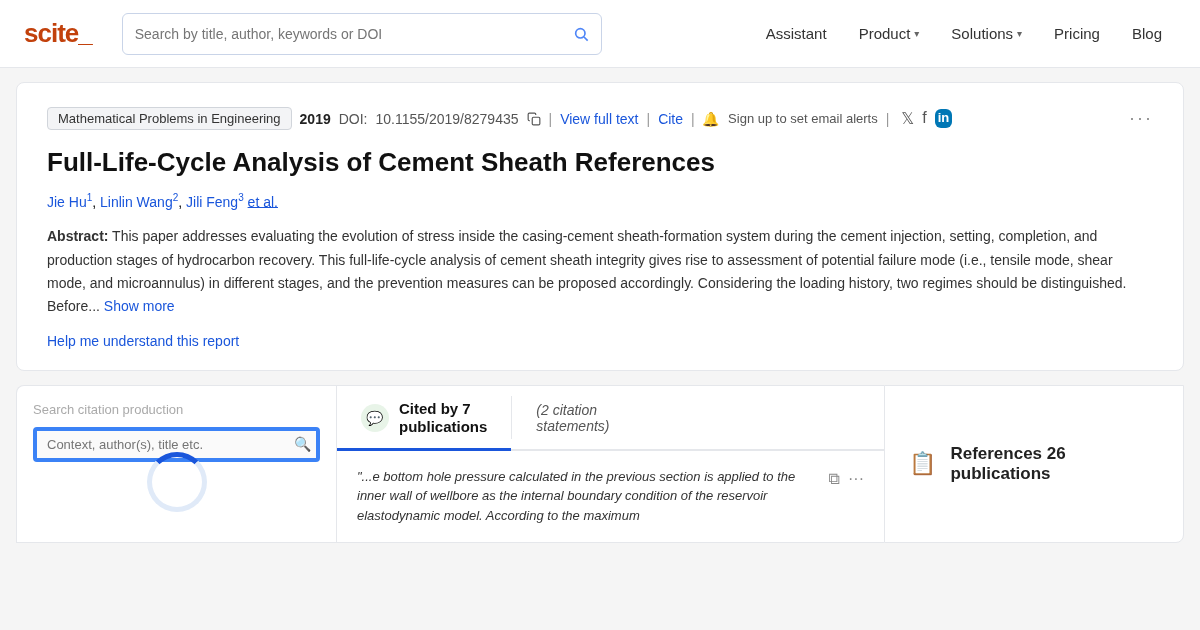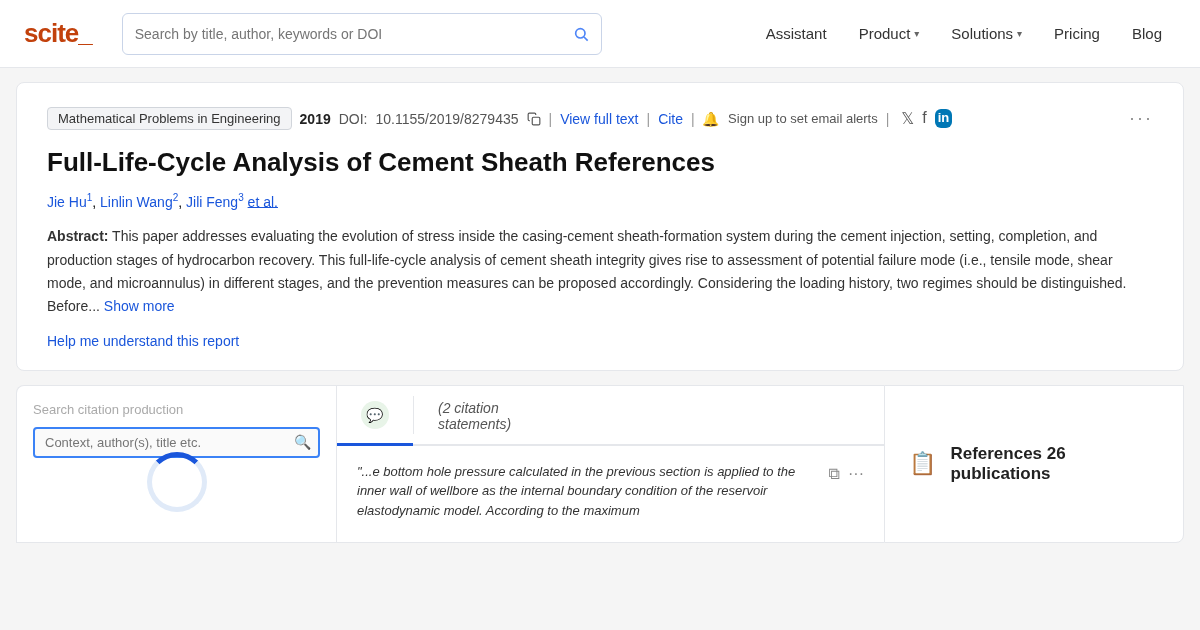--- a/index.html
+++ b/index.html
@@ -138,21 +138,21 @@
       border-radius: 8px 0 0 0;
       width: 320px;
       flex-shrink: 0;
       padding: 16px;
       position: relative;
       overflow: hidden;
     }
     .search-citations-label { font-size: 13px; color: #aaa; margin-bottom: 10px; }
     .search-citations-input {
       width: 100%;
-      border: 2px solid #3b82f6;
+      border: 4px solid #3b82f6;
       border-radius: 4px;
       padding: 6px 15px 6px 10px;
       font-size: 13px;
       color: #aaa;
       background: #fafafa;
     }
     .loading-spinner {
       position: absolute;
       top: 50%;
       left: 50%;
@@ -326,20 +326,24 @@
       <span style="position:absolute;right:8px;top:50%;transform:translateY(-50%);font-size:14px;color:#bbb;">🔍</span>
     </div>
     <div class="loading-spinner"></div>
   </div>
 
   <div class="middle-panel">
     <div class="tabs-row">
 
       <div class="tab-item active">
         <div class="tab-icon-circle">💬</div>
+        <div class="tab-label">
+          <div>Cited by 7</div>
+          <div>publications</div>
+        </div>
       </div>
       <div class="tab-divider"></div>
 
       <div class="tab-item">
         <div class="tab-sublabel">
           <div>(2 citation</div>
           <div>statements)</div>
         </div>
       </div>
     </div>

